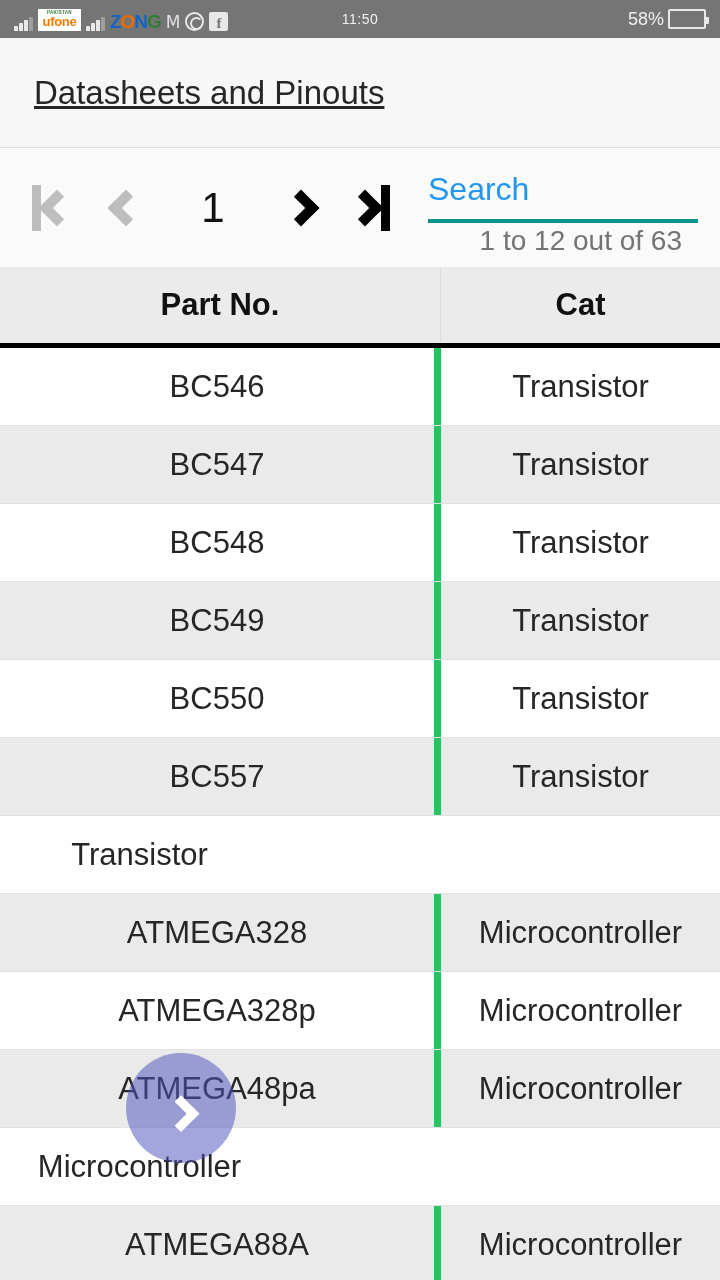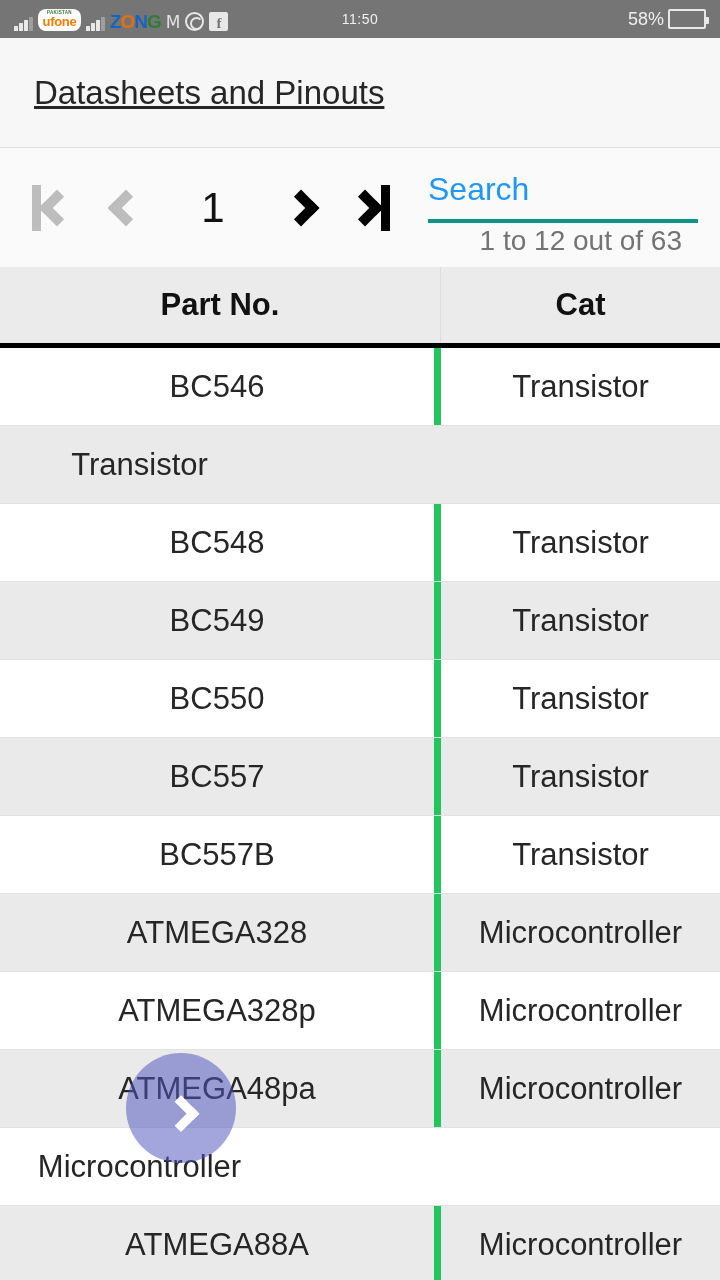--- a/index.html
+++ b/index.html
@@ -25,21 +25,21 @@
   }
   .sb-left { display:flex; align-items:flex-end; gap:5px; height:24px; }
   .sig { display:flex; align-items:flex-end; gap:1.5px; height:17px; }
   .sig i { display:block; width:3.5px; background:#e8e8e8; border-radius:.5px; }
   .sig i:nth-child(1){height:5px;}
   .sig i:nth-child(2){height:8px;}
   .sig i:nth-child(3){height:11px;}
   .sig i:nth-child(4){height:14px; background:#9e9e9e;}
 
   .ufone-logo {
-    background:#ffffff; border-radius:8px;
+    background:#ffffff; border-radius:0;
     padding:1px 5px 2px 5px;
     display:flex; flex-direction:column; align-items:center; justify-content:center;
     line-height:1; height:22px;
   }
   .ufone-top { font-size:4.5px; color:#2e7d32; letter-spacing:.3px; font-weight:bold; }
   .ufone-main { font-size:13px; font-weight:bold; color:#f57c00; letter-spacing:-.3px; }
 
   .zong-logo { font-size:19px; font-weight:bold; letter-spacing:-1px; line-height:1; display:flex; }
   .zong-logo .z { color:#1565c0; }
   .zong-logo .o { color:#ef6c00; }
@@ -248,40 +248,40 @@
     <div class="row header">
       <div class="cell c-part">Part No.</div>
       <div class="cell c-cat">Cat</div>
     </div>
     <div id="rows-container">
         <div class="row odd">
           <div class="cell c-part">BC546</div>
           <div class="cell c-cat">Transistor</div>
         </div>
         <div class="row even">
+          <div class="cell c-part">BC547</div>
           <div class="cell c-cat">Transistor</div>
         </div>
         <div class="row odd">
           <div class="cell c-part">BC548</div>
           <div class="cell c-cat">Transistor</div>
         </div>
         <div class="row even">
           <div class="cell c-part">BC549</div>
           <div class="cell c-cat">Transistor</div>
         </div>
         <div class="row odd">
           <div class="cell c-part">BC550</div>
           <div class="cell c-cat">Transistor</div>
         </div>
         <div class="row even">
           <div class="cell c-part">BC557</div>
           <div class="cell c-cat">Transistor</div>
         </div>
         <div class="row odd">
-          <div class="cell c-part">BC557B</div>
           <div class="cell c-cat">Transistor</div>
         </div>
         <div class="row even">
           <div class="cell c-part">ATMEGA328</div>
           <div class="cell c-cat">Microcontroller</div>
         </div>
         <div class="row odd">
           <div class="cell c-part">ATMEGA328p</div>
           <div class="cell c-cat">Microcontroller</div>
         </div>

